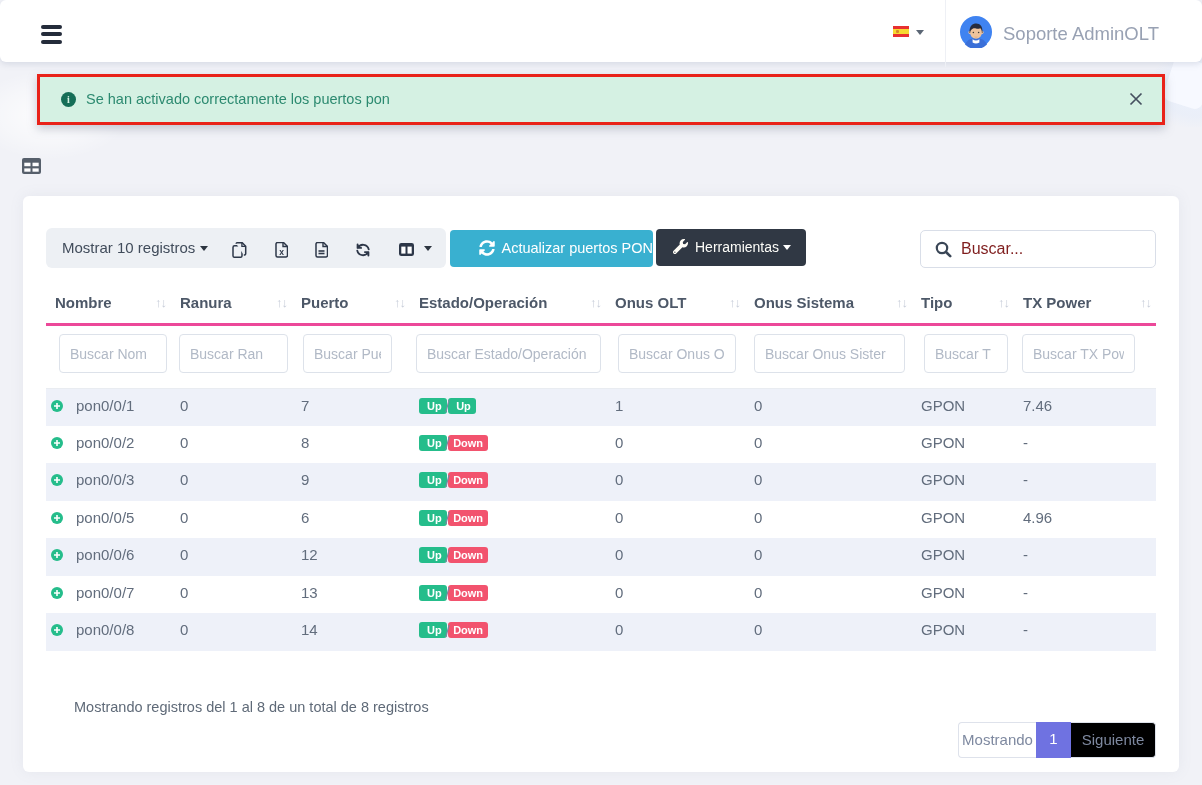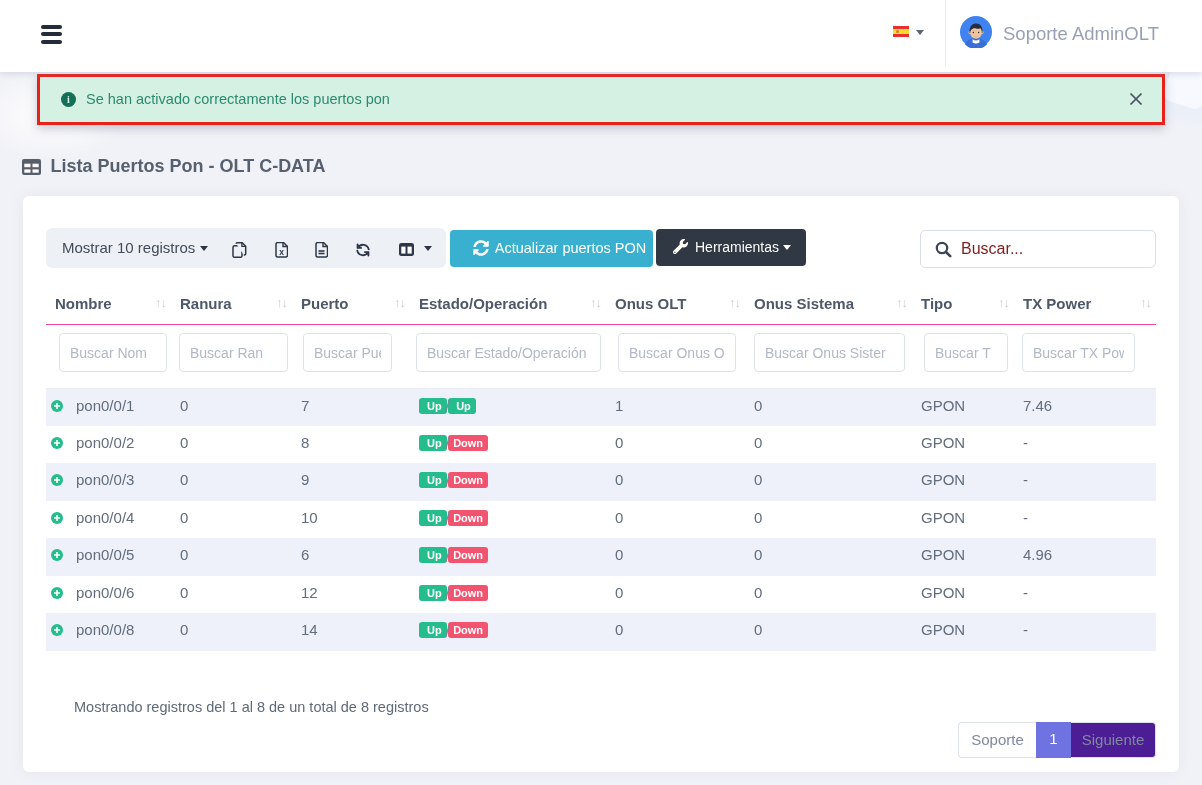--- a/index.html
+++ b/index.html
@@ -1,21 +1,21 @@
 <!DOCTYPE html>
 <html><head>
 <meta charset="utf-8">
 <style>
 * { margin:0; padding:0; box-sizing:border-box; }
 html,body { width:1202px; height:785px; overflow:hidden; }
 body { background:#f1f2f7; font-family:"Liberation Sans", sans-serif; position:relative; }
 
 
-.nav { position:absolute; left:0; top:0; width:1202px; height:72px; background:#ffffff;
-  box-shadow:0 2px 6px rgba(140,152,175,0.28); z-index:5; }
+.nav { position:absolute; left:0; top:0; width:1202px; height:62px; background:#ffffff;
+  box-shadow:0 2px 6px rgba(140,152,175,0.28); z-index:5;border-radius:6px; }
 .burger { position:absolute; left:41px; top:25px; width:21px; }
 .burger div { height:3.6px; background:#242c3a; border-radius:2px; margin-bottom:3.9px; }
 .flag { position:absolute; left:893px; top:26px; width:16px; height:11px; }
 .flag .r { height:3px; background:#e83030; }
 .flag .y { height:5px; background:#f7d930; position:relative; }
 .flag .y:before { content:""; position:absolute; left:3px; top:1px; width:3px; height:3px; background:#d8882a; border-radius:1px; }
 .caret { width:0; height:0; border-left:4.5px solid transparent; border-right:4.5px solid transparent; border-top:5px solid #5b6675; position:absolute; }
 .nav-sep { position:absolute; left:945px; top:0; width:1px; height:67px; background:#eef0f5; }
 .avatar { position:absolute; left:960px; top:16px; width:32px; height:32px; }
 .uname { position:absolute; left:1003px; top:0; height:67px; line-height:67px; font-size:18.5px; color:#98a1b3; }
@@ -37,55 +37,55 @@
   border-radius:6px; box-shadow:0 0 14px rgba(130,140,160,0.10); }
 
 
 .tgroup { position:absolute; left:23px; top:32px; width:400px; height:40px; background:#edf0f4; border-radius:6px; }
 .tg-txt { position:absolute; left:16px; top:0; height:40px; line-height:40px; font-size:15px; color:#414c5b; }
 .tg-caret { left:154px; top:18px; border-top-color:#2d3540; }
 .tgroup svg { position:absolute; top:13.5px; }
 .tv-caret { left:377.5px; top:18px; border-top-color:#2d3540; }
 
 .btn-teal { position:absolute; left:427px; top:34px; width:203px; height:37px; background:#39b0d0; border-radius:4px;
-  color:#fff; font-size:14.5px; line-height:37px; text-align:center; }
+  color:#fff; font-size:14.5px; line-height:37px; text-align:right; }
 .btn-teal svg { vertical-align:middle; margin:-3px 6px 0 16px; }
 .btn-dark { position:absolute; left:633px; top:33px; width:150px; height:37px; background:#303844; border-radius:4px;
   color:#fcfcf8; font-size:14px; line-height:37px; }
 .btn-dark svg { vertical-align:middle; margin:-3px 7px 0 17px; }
 .btn-dark .caret { left:127px; top:16px; border-top-color:#ffffff; }
 
 .search { position:absolute; left:897px; top:34px; width:236px; height:38px; border:1px solid #d9dee8; border-radius:5px; background:#fff; }
 .search svg { position:absolute; left:14px; top:10px; }
 .search span { position:absolute; left:40px; top:0; line-height:36px; font-size:16px; color:#7f1d1d; }
 
 
 table { position:absolute; left:23px; top:87px; width:1110px; border-collapse:collapse; table-layout:fixed; }
-th { font-size:15px; color:#4d5868; text-align:left; font-weight:bold; height:41px; padding:0 0 0 9px; position:relative; border-bottom:1px solid #ec4899; }
+th { font-size:15px; color:#4d5868; text-align:left; font-weight:bold; height:41px; padding:0 0 0 9px; position:relative; border-bottom:3px solid #ec4899; }
 th .sort { position:absolute; right:5px; top:50%; margin-top:-8px; font-size:13px; color:#c7cdd9; letter-spacing:-1px; font-weight:normal; }
 tr.filter td { height:64px; position:relative; border-bottom:1px solid #e9ecf1; }
 tr.filter input { position:absolute; top:8.5px; height:39px; border:1px solid #dde2ea; border-radius:4px; font-size:14px; color:#424c5b;
   font-family:"Liberation Sans", sans-serif; padding:0 10px; background:#fff; }
 tr.filter input::placeholder { color:#b1b9c6; opacity:1; }
 tr.data td { height:37.5px; line-height:33px; vertical-align:top; font-size:15px; color:#626d7d; padding:0 0 0 9px; }
 tr.data:nth-child(odd) td { background:#eef1f9; }
 tr.data td.first { padding-left:5px; }
 .plus { display:inline-block; vertical-align:middle; margin-right:13px; margin-top:-2px; }
 .badge { display:inline-block; height:16px; line-height:16px; padding:0 5px; border-radius:3px; color:#fff; font-size:11px; font-weight:bold; vertical-align:middle; margin-top:-2px; }
 .bg { background:#25bd8b;padding-left:8px; }
 .br { background:#f2536e; }
 .slash { color:#7b87a1; font-size:16px; margin:0 -1.5px; vertical-align:middle; position:relative; z-index:2; }
 
 
 .info { position:absolute; left:23px; top:503px; font-size:14.5px; color:#5f6a78;margin-left:28px; }
 .pager { position:absolute; right:23px; top:526px; height:36px; display:flex; }
 .pager div { height:36px; line-height:34px; font-size:15px; }
 .pg-prev { width:78px; border:1px solid #dee2eb; border-right:none; border-radius:4px 0 0 4px; color:#7e89a0; text-align:center; background:#fff; }
 .pg-1 { width:35px; background:#6f72e1; color:#fff; text-align:center; line-height:36px; }
-.pg-next { width:85px; border:1px solid #dee2eb; border-left:none; border-radius:0 4px 4px 0; color:#7e89a0; text-align:center; background:#4c1d95; }
+.pg-next { width:85px; border:1px solid #dee2eb; border-left:none; border-radius:0 4px 4px 0; color:#7e89a0; text-align:center; background:#000000; }
 </style>
 </head>
 <body>
 
 <div style="position:absolute; left:-30px; top:70px; width:160px; height:90px; background:radial-gradient(ellipse at center, rgba(255,255,255,0.85) 0%, rgba(255,255,255,0.35) 45%, rgba(255,255,255,0) 70%);"></div>
 <div style="position:absolute; left:1150px; top:52px; width:90px; height:75px; background:radial-gradient(ellipse at center, rgba(235,241,252,0.95) 0%, rgba(228,236,250,0.5) 50%, rgba(240,244,252,0) 75%);"></div>
 <div style="position:absolute; left:1168px; top:60px; width:40px; height:46px; background:rgba(248,250,255,0.9); border-radius:8px; transform:rotate(18deg);"></div>
 
 <div class="nav">
   <div class="burger">
@@ -131,21 +131,20 @@
 </div>
 
 <div class="h1">
   <svg width="19" height="16" viewBox="0 0 19 16" style="margin-top:1px;">
     <rect x="0" y="0" width="19" height="16" rx="2" fill="#565f6b"></rect>
     <rect x="2.3" y="4.7" width="6.2" height="3.5" fill="#fdfdfe"></rect>
     <rect x="10.5" y="4.7" width="6.2" height="3.5" fill="#fdfdfe"></rect>
     <rect x="2.3" y="10.4" width="6.2" height="3.3" fill="#fdfdfe"></rect>
     <rect x="10.5" y="10.4" width="6.2" height="3.3" fill="#fdfdfe"></rect>
   </svg>
-  <span>Lista Puertos Pon - OLT C-DATA</span>
 </div>
 
 <div class="card">
   <div class="tgroup">
     <div class="tg-txt">Mostrar 10 registros</div>
     <div class="caret tg-caret"></div>
     <svg style="left:186px;" width="15" height="16" viewBox="0 0 15 16">
       <rect x="1" y="3.8" width="9" height="11.5" rx="1.6" fill="none" stroke="#2d3748" stroke-width="1.5"></rect>
       <path d="M4.2 1.8 a1.1 1.1 0 0 1 1.1 -1.1 h4.9 l3.5 3.5 v7.6 a1.1 1.1 0 0 1 -1.1 1.1 h-0.8" fill="#edf0f4" stroke="#2d3748" stroke-width="1.5"></path>
       <path d="M9.9 0.9 v3.5 h3.6" fill="none" stroke="#2d3748" stroke-width="1.3"></path>
@@ -278,49 +277,49 @@
           <td><span class="badge bg">Up</span><span class="slash">/</span><span class="badge br">Down</span></td>
           <td>0</td>
           <td>0</td>
           <td>GPON</td>
           <td>-</td>
         </tr>
     <tr class="data">
           <td class="first"><svg class="plus" width="12" height="12" viewBox="0 0 12 12">
               <circle cx="6" cy="6" r="6" fill="#25bd8b"></circle>
               <path d="M6 3v6M3 6h6" stroke="#fff" stroke-width="1.6"></path>
-            </svg>pon0/0/4</td>
-          <td>0</td>
-          <td>10</td>
-          <td><span class="badge bg">Up</span><span class="slash">/</span><span class="badge br">Down</span></td>
-          <td>0</td>
-          <td>0</td>
-          <td>GPON</td>
-          <td>-</td>
-        </tr>
-    <tr class="data">
-          <td class="first"><svg class="plus" width="12" height="12" viewBox="0 0 12 12">
-              <circle cx="6" cy="6" r="6" fill="#25bd8b"></circle>
-              <path d="M6 3v6M3 6h6" stroke="#fff" stroke-width="1.6"></path>
             </svg>pon0/0/5</td>
           <td>0</td>
           <td>6</td>
           <td><span class="badge bg">Up</span><span class="slash">/</span><span class="badge br">Down</span></td>
           <td>0</td>
           <td>0</td>
           <td>GPON</td>
           <td>4.96</td>
         </tr>
     <tr class="data">
           <td class="first"><svg class="plus" width="12" height="12" viewBox="0 0 12 12">
               <circle cx="6" cy="6" r="6" fill="#25bd8b"></circle>
               <path d="M6 3v6M3 6h6" stroke="#fff" stroke-width="1.6"></path>
             </svg>pon0/0/6</td>
           <td>0</td>
           <td>12</td>
+          <td><span class="badge bg">Up</span><span class="slash">/</span><span class="badge br">Down</span></td>
+          <td>0</td>
+          <td>0</td>
+          <td>GPON</td>
+          <td>-</td>
+        </tr>
+    <tr class="data">
+          <td class="first"><svg class="plus" width="12" height="12" viewBox="0 0 12 12">
+              <circle cx="6" cy="6" r="6" fill="#25bd8b"></circle>
+              <path d="M6 3v6M3 6h6" stroke="#fff" stroke-width="1.6"></path>
+            </svg>pon0/0/7</td>
+          <td>0</td>
+          <td>13</td>
           <td><span class="badge bg">Up</span><span class="slash">/</span><span class="badge br">Down</span></td>
           <td>0</td>
           <td>0</td>
           <td>GPON</td>
           <td>-</td>
         </tr>
     <tr class="data">
           <td class="first"><svg class="plus" width="12" height="12" viewBox="0 0 12 12">
               <circle cx="6" cy="6" r="6" fill="#25bd8b"></circle>
               <path d="M6 3v6M3 6h6" stroke="#fff" stroke-width="1.6"></path>
@@ -331,17 +330,17 @@
           <td>0</td>
           <td>0</td>
           <td>GPON</td>
           <td>-</td>
         </tr>
   </tbody>
     </table>
 
   <div class="info">Mostrando registros del 1 al 8 de un total de 8 registros</div>
   <div class="pager">
-    <div class="pg-prev">Soporte</div>
+    <div class="pg-prev">Mostrando</div>
     <div class="pg-1">1</div>
     <div class="pg-next">Siguiente</div>
   </div>
 </div>
 
 </body></html>

